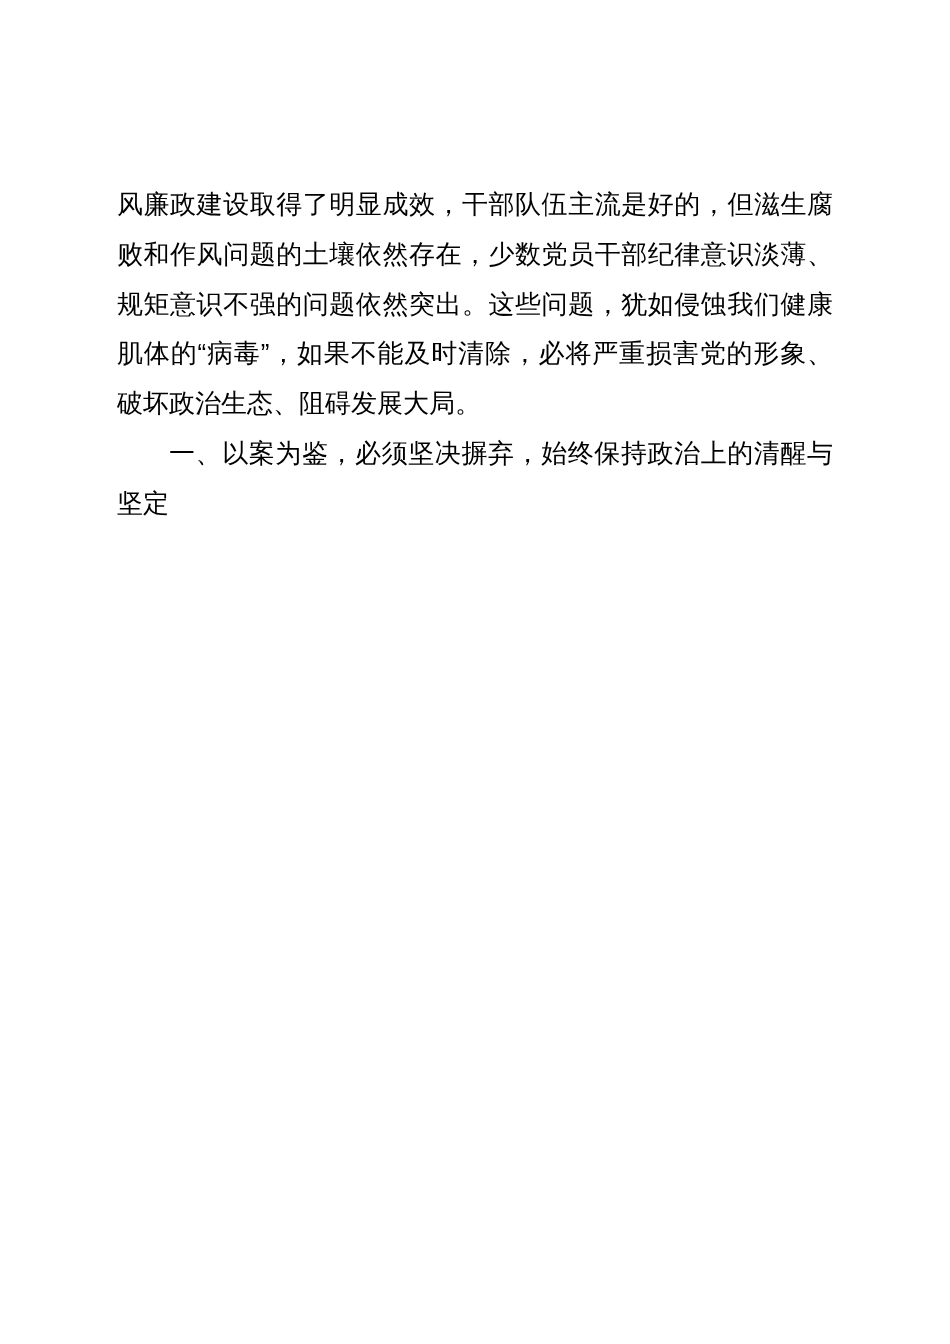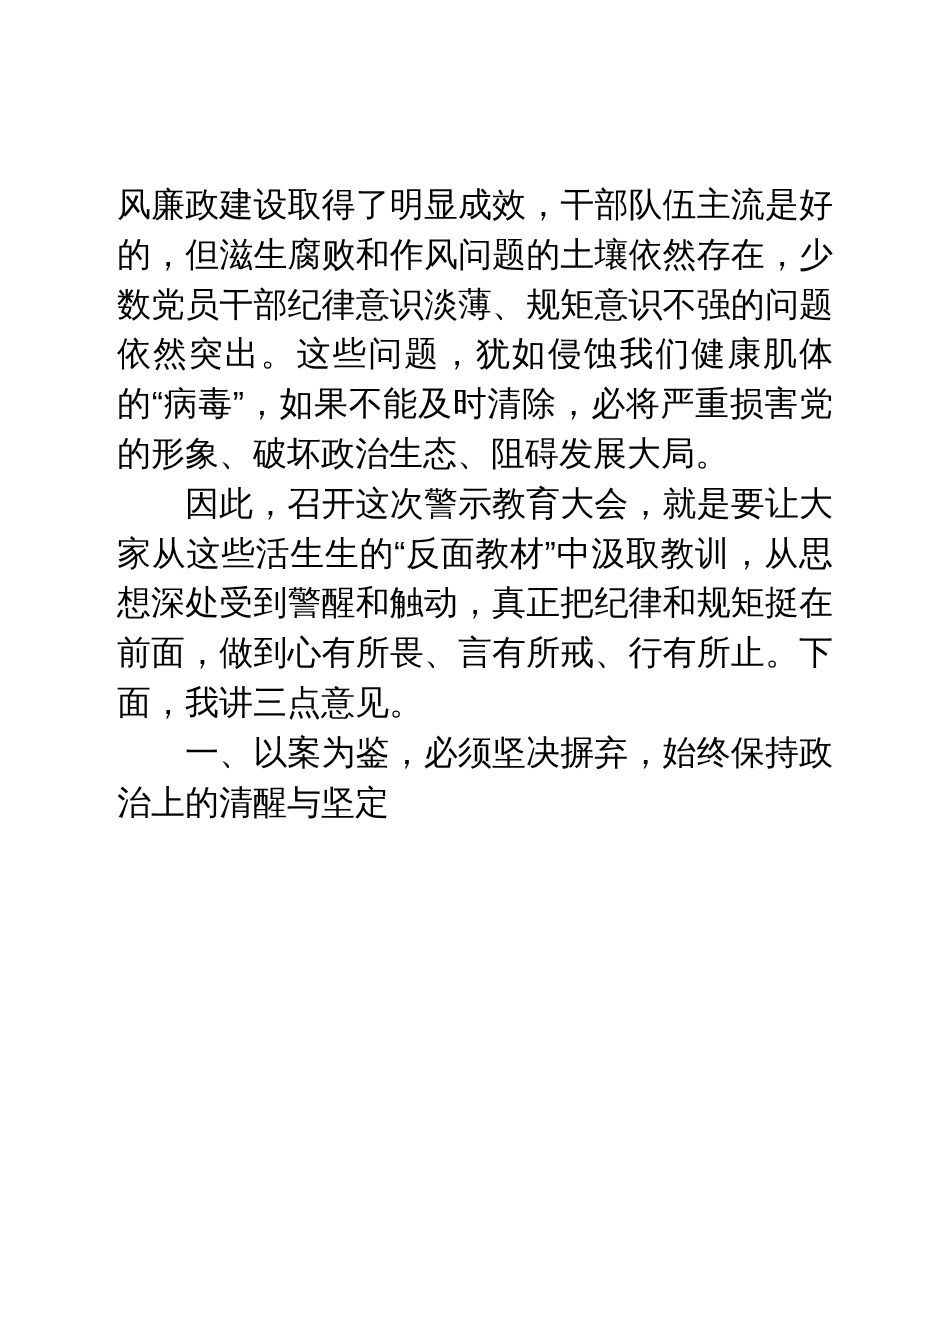--- a/index.html
+++ b/index.html
@@ -17,33 +17,32 @@
     box-sizing: border-box;
     width: 950px;
     height: 1344px;
     padding: 180px 117px 160px 117px;
     background: #ffffff;
     color: #000000;
   }
   .doc p {
     margin: 0;
     padding: 0;
-    font-size: 34px;
+    font-size: 26px;
     line-height: 49.8px;
     color: #000000;
     text-align: justify;
     font-family: "Liberation Sans", sans-serif;
   }
   .doc p.indent {
     text-indent: 2em;
   }
   .doc p.heading {
     font-weight: normal; 
   }
 </style>
 </head>
 <body>
 
 <div class="page doc">
   <p class="no-indent">风廉政建设取得了明显成效，干部队伍主流是好的，但滋生腐败和作风问题的土壤依然存在，少数党员干部纪律意识淡薄、规矩意识不强的问题依然突出。这些问题，犹如侵蚀我们健康肌体的“病毒”，如果不能及时清除，必将严重损害党的形象、破坏政治生态、阻碍发展大局。</p>
-  <p class="indent">因此，召开这次警示教育大会，就是要让大家从这些活生生的“反面教材”中汲取教训，从思想深处受到警醒和触动，真正把纪律和规矩挺在前面，做到心有所畏、言有所戒、行有所止。下面，我讲三点意见。</p>
   <p class="indent heading">一、以案为鉴，必须坚决摒弃，始终保持政治上的清醒与坚定</p>
 </div>
 
 </body></html>

